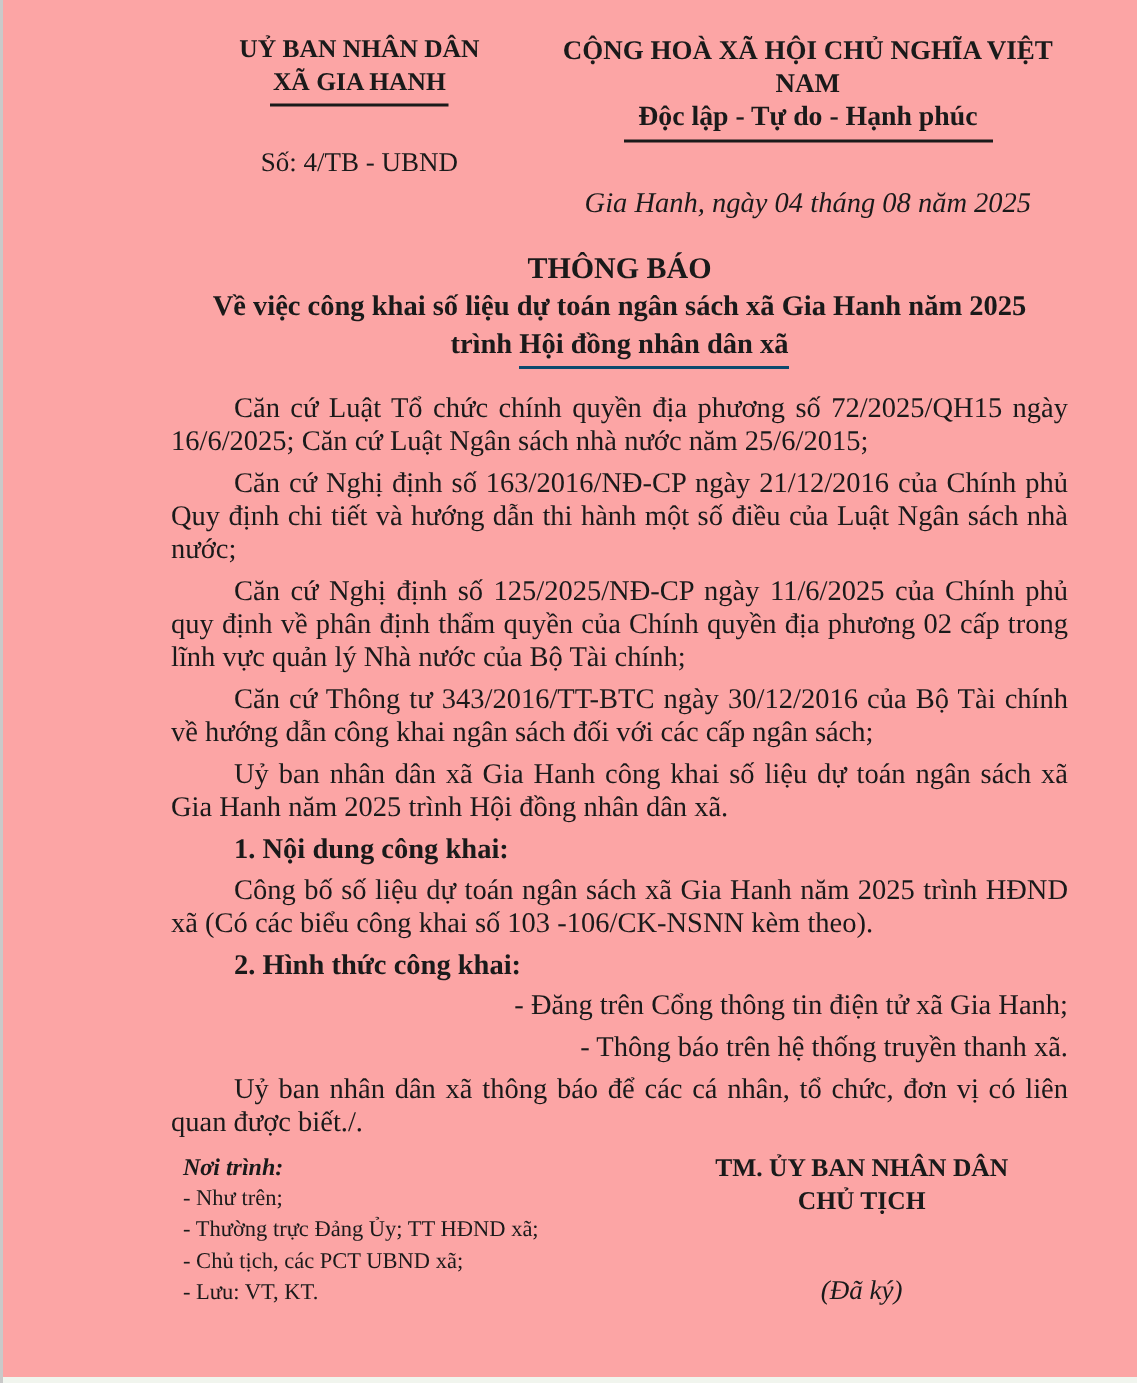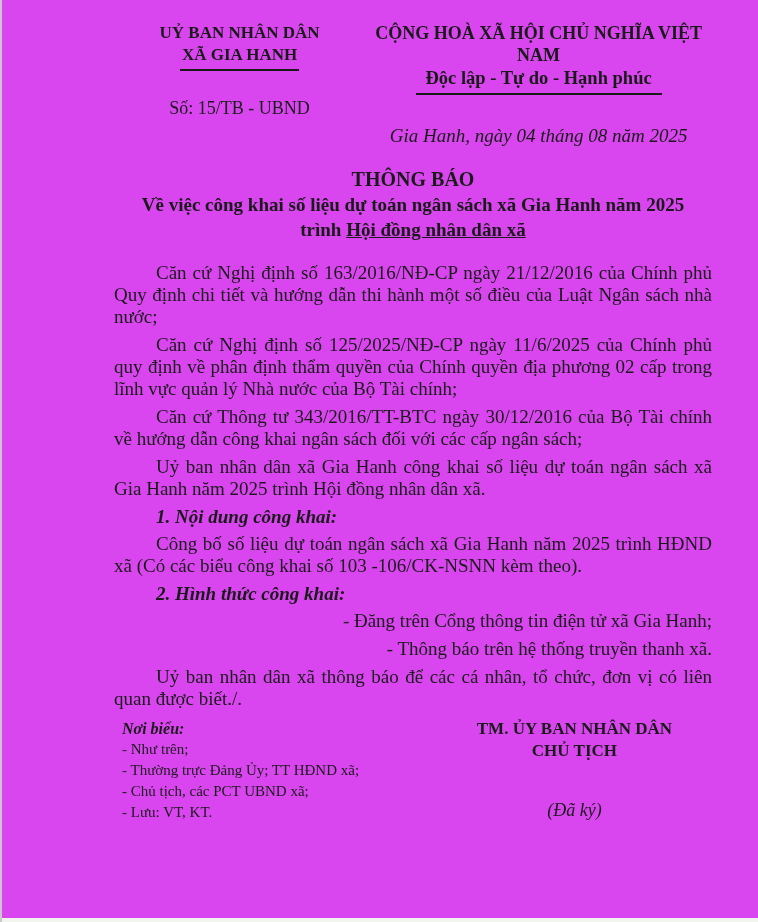--- a/index.html
+++ b/index.html
@@ -1,18 +1,18 @@
 <!DOCTYPE html>
 <html lang="vi"><head>
 <meta charset="utf-8">
 <style>
   html,body{margin:0;padding:0;background:#ffffff;}
   .page{
     width:758px;height:922px;box-sizing:border-box;position:relative;
-    background:#d946ef;color:#1a1a1a;
+    background:#fca5a5;color:#1a1a1a;
     border-left:2px solid #c9c9c9;
     font-family:"Liberation Serif","DejaVu Serif",serif;
     padding:22px 46px 0 112px;overflow:hidden;
   }
   .bottom-edge{position:absolute;left:0;right:0;bottom:0;height:4px;background:#f1f5ee;}
   
   .hdr{display:flex;}
   .hdr-left{width:42%;text-align:center;}
   .hdr-right{width:58%;text-align:center;}
   .auth1{font-size:17px;font-weight:bold;line-height:21px;}
@@ -23,25 +23,25 @@
   .nat2-wrap{margin-top:1px;}
   .nat2{display:inline-block;font-size:18.5px;font-weight:bold;line-height:22px;
         border-bottom:2px solid #1a1a1a;padding:0 10px 4px 10px;}
   .doc-num{margin-top:27px;font-size:18px;}
   .place-date{margin-top:30px;font-size:19px;font-style:italic;}
   
   .title-block{text-align:center;margin-top:20px;}
   .doc-type{font-size:20px;font-weight:bold;line-height:24px;}
   .subject1{font-size:19px;font-weight:bold;line-height:25px;margin-top:1px;}
   .subject2{font-size:19px;font-weight:bold;line-height:25px;}
-  .subject2 .u{display:inline-block;border-bottom:2px solid #d946ef;padding-bottom:2px;text-decoration:underline;}
+  .subject2 .u{display:inline-block;border-bottom:2px solid #0c4a6e;padding-bottom:2px;}
   
   .body-text{margin-top:16px;font-size:19px;line-height:22px;text-align:justify;}
   .body-text p{margin:0 0 6px 0;text-indent:42px;}
-  .heading{font-weight:bold;text-align:left;margin:2px 0 5px 0 !important;font-style:italic;}
+  .heading{font-weight:bold;text-align:left;margin:2px 0 5px 0 !important;}
   .bullet{text-indent:0 !important;margin:0 0 6px 36px !important;text-align:right;}
   
   .footer{display:flex;margin-top:8px;}
   .recipients{width:54%;padding-left:8px;box-sizing:border-box;}
   .recipients-label{font-size:16px;font-weight:bold;font-style:italic;line-height:21px;}
   .recipient{font-size:15px;line-height:21px;}
   .sig{width:46%;text-align:center;}
   .sig-auth{font-size:17px;font-weight:bold;line-height:22px;}
   .sig-title{font-size:17px;font-weight:bold;line-height:22px;}
   .signed-note{font-size:18px;font-style:italic;margin-top:38px;}
@@ -50,56 +50,57 @@
 <body>
 
 <div class="page">
 
   <div class="hdr">
     <div class="hdr-left">
       <div class="auth1">UỶ BAN NHÂN DÂN</div>
       <div class="auth2-wrap">
         <span class="auth2">XÃ GIA HANH</span>
       </div>
-      <div class="doc-num">Số: 15/TB - UBND</div>
+      <div class="doc-num">Số: 4/TB - UBND</div>
     </div>
     <div class="hdr-right">
       <div class="nat1">CỘNG HOÀ XÃ HỘI CHỦ NGHĨA VIỆT NAM</div>
       <div class="nat2-wrap">
         <span class="nat2">Độc lập - Tự do - Hạnh phúc</span>
       </div>
       <div class="place-date">Gia Hanh, ngày 04 tháng 08 năm 2025</div>
     </div>
   </div>
 
   <div class="title-block">
     <div class="doc-type">THÔNG BÁO</div>
     <div class="subject1">Về việc công khai số liệu dự toán ngân sách xã Gia Hanh năm 2025</div>
     <div class="subject2"><span>trình </span><span class="u">Hội đồng nhân dân xã</span></div>
   </div>
 
   <div class="body-text">
+    <p>Căn cứ Luật Tổ chức chính quyền địa phương số 72/2025/QH15 ngày 16/6/2025; Căn cứ Luật Ngân sách nhà nước năm 25/6/2015;</p>
     <p>Căn cứ Nghị định số 163/2016/NĐ-CP ngày 21/12/2016 của Chính phủ Quy định chi tiết và hướng dẫn thi hành một số điều của Luật Ngân sách nhà nước;</p>
     <p>Căn cứ Nghị định số 125/2025/NĐ-CP ngày 11/6/2025 của Chính phủ quy định về phân định thẩm quyền của Chính quyền địa phương 02 cấp trong lĩnh vực quản lý Nhà nước của Bộ Tài chính;</p>
     <p>Căn cứ Thông tư 343/2016/TT-BTC ngày 30/12/2016 của Bộ Tài chính về hướng dẫn công khai ngân sách đối với các cấp ngân sách;</p>
     <p>Uỷ ban nhân dân xã Gia Hanh công khai số liệu dự toán ngân sách xã Gia Hanh năm 2025 trình Hội đồng nhân dân xã.</p>
 
     <p class="heading">1. Nội dung công khai:</p>
     <p>Công bố số liệu dự toán ngân sách xã Gia Hanh năm 2025 trình HĐND xã (Có các biểu công khai số 103 -106/CK-NSNN kèm theo).</p>
 
     <p class="heading">2. Hình thức công khai:</p>
     <p class="bullet">- Đăng trên Cổng thông tin điện tử xã Gia Hanh;</p>
     <p class="bullet">- Thông báo trên hệ thống truyền thanh xã.</p>
 
     <p>Uỷ ban nhân dân xã thông báo để các cá nhân, tổ chức, đơn vị có liên quan được biết./.</p>
   </div>
 
   <div class="footer">
     <div class="recipients">
-      <div class="recipients-label">Nơi biểu:</div>
+      <div class="recipients-label">Nơi trình:</div>
       <div class="recipient">- Như trên;</div>
       <div class="recipient">- Thường trực Đảng Ủy; TT HĐND xã;</div>
       <div class="recipient">- Chủ tịch, các PCT UBND xã;</div>
       <div class="recipient">- Lưu: VT, KT.</div>
     </div>
     <div class="sig">
       <div class="sig-auth">TM. ỦY BAN NHÂN DÂN</div>
       <div class="sig-title">CHỦ TỊCH</div>
       <div class="signed-note">(Đã ký)</div>
 

